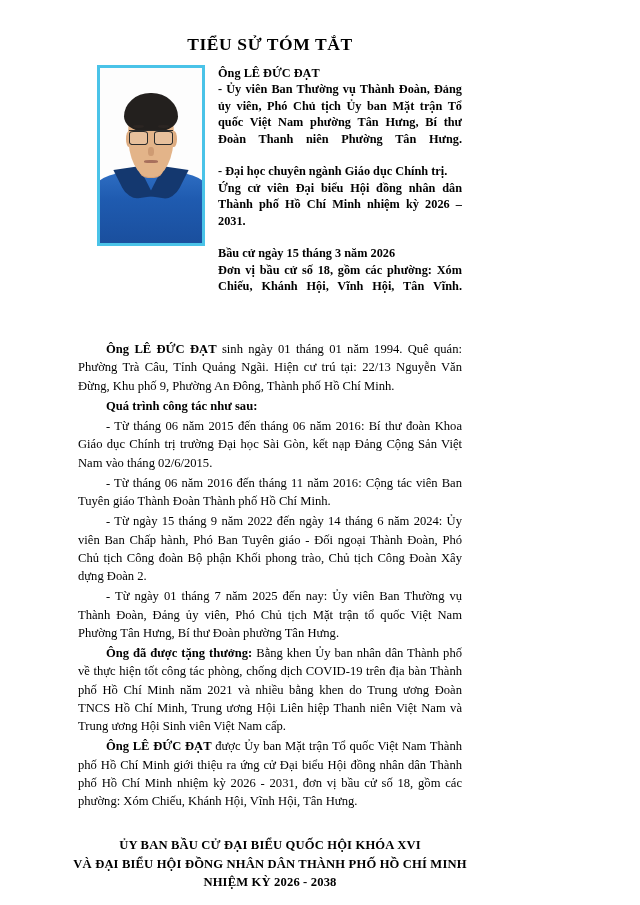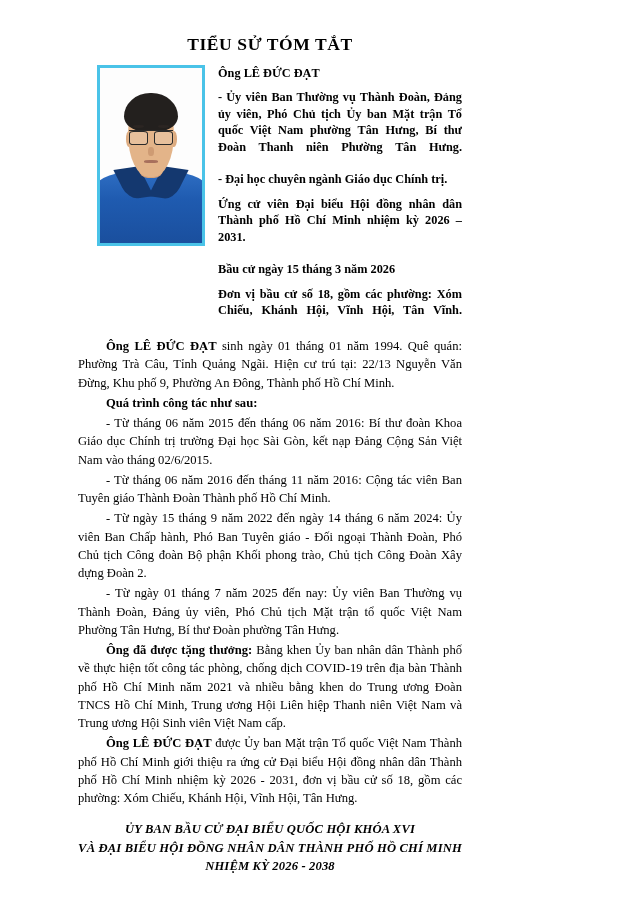--- a/index.html
+++ b/index.html
@@ -166,54 +166,53 @@
     flex: 1 1 auto;
     padding-left: 13px;
     font-size: 12.3px;
     font-weight: bold;
     line-height: 1.335;
     text-align: justify;
     text-justify: inter-word;
     font-family: "Liberation Serif", "DejaVu Serif", serif;
   }
   .identity p { margin: 0; }
-  .identity p.just { text-align: justify; margin-top: 8px; }
+  .identity p.just { text-align: justify; }
   .identity p.just::after {
     content: "";
     display: inline-block;
     width: 100%;
   }
 
   
   .body-block {
     padding: 0 78px;
     box-sizing: border-box;
-    margin-top: 2px;
+    margin-top: 29px;
   }
   .body-block p {
     margin: 0 0 0 0;
     font-size: 12.6px;
     line-height: 1.45;
     text-align: justify;
     text-justify: inter-word;
     text-indent: 28px;
   }
   .body-block p.sp { margin-top: 2px; }
   .body-block p b { font-weight: bold; }
 
   
   .footer {
-    margin-top: 13px;
+    margin-top: 26px;
     text-align: center;
     font-size: 12.6px;
     font-weight: bold;
     line-height: 1.46;
     letter-spacing: 0.15px;
     padding: 0 40px;
-    font-style: italic;
   }
   .footer div { margin: 0; }
 </style>
 </head>
 <body>
 
 <div class="page">
 
   <h1 class="doc-title">TIỂU SỬ TÓM TẮT</h1>
 

